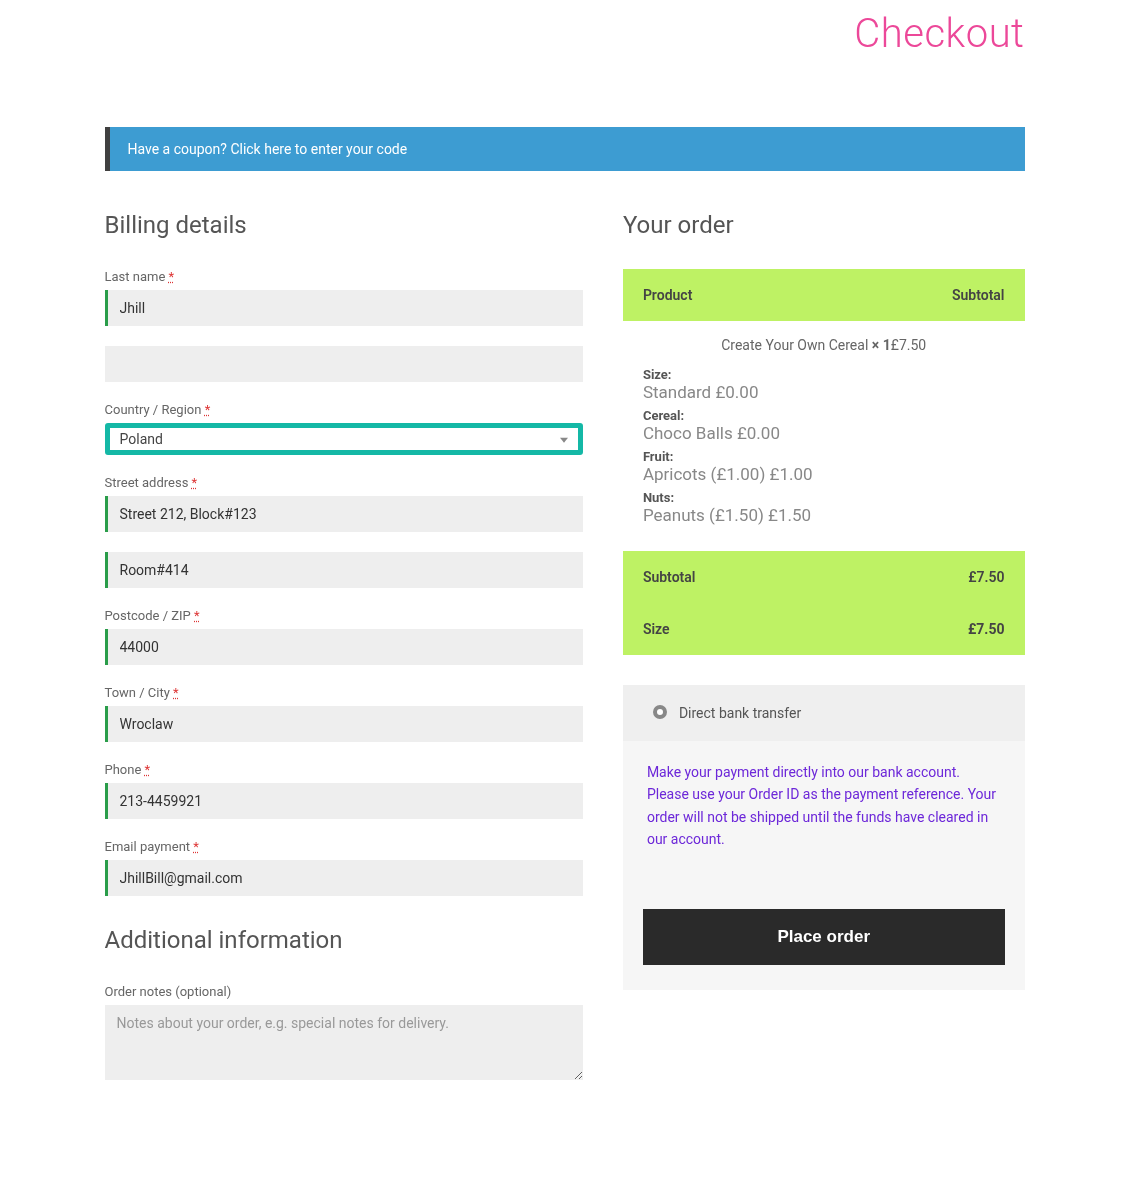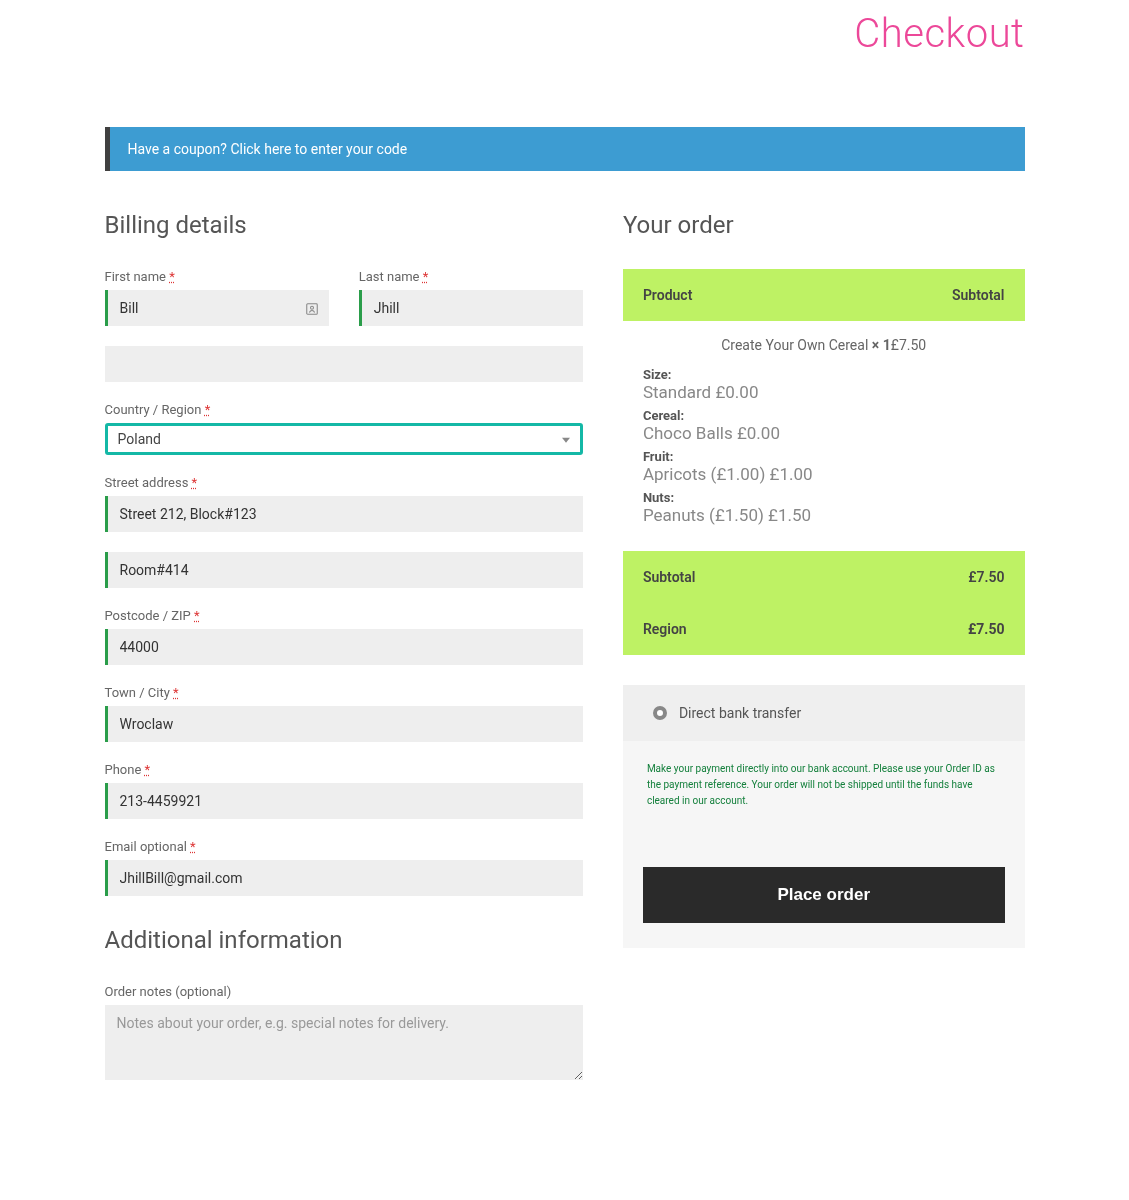--- a/index.html
+++ b/index.html
@@ -76,21 +76,21 @@
     input.plain { border-left: none; }
     textarea {
       border-left: none;
       resize: vertical;
       min-height: 75px;
       color: #999;
     }
     textarea::placeholder { color: #999; }
     .select-wrap {
       position: relative;
-      border: 3px solid #14b8a6;
+      border: 5px solid #14b8a6;
       border-radius: 3px;
       background: #fff;
       height: 32px;
       display: flex;
       align-items: center;
       padding: 0 10px;
       font-size: 14px;
       color: #444;
     }
     .select-wrap::after {
@@ -143,37 +143,37 @@
     .order-foot-row { border-top: 0; }
     .order-foot-row + .order-foot-row { }
     .payment-box {
       background: #f6f6f6;
       margin-top: 30px;
       padding: 0;
     }
     .payment-option {
       padding: 20px 24px 20px 30px;
       display: flex;
-      align-items: center;
+      align-items: flex-start;
       gap: 12px;
       background: #efefef;
       color: #555;
       font-size: 14px;
     }
     .radio-dot {
       width: 14px; height: 14px;
       border-radius: 50%;
       border: 4px solid #888;
       background: #fff;
       flex-shrink: 0;
     }
     .payment-desc {
       padding: 20px 24px 28px 24px;
-      color: #15803d;
-      font-size: 10px;
+      color: #6d28d9;
+      font-size: 14px;
       line-height: 1.6;
     }
     .place-order-btn {
       display: block;
       width: calc(100% - 40px);
       margin: 30px 20px 20px 20px;
       background: #2a2a2a;
       color: #fff;
       border: none;
       padding: 18px;
@@ -192,33 +192,20 @@
   <div class="coupon-banner">
     <span>Have a coupon? </span><a href="#">Click here to enter your code</a>
   </div>
 
   <div class="columns">
     <div class="col-left">
       <h2 class="section-title">Billing details</h2>
 
       <div class="form-row">
         <div class="form-group">
-          <label><span>First name</span> <span class="req">*</span></label>
-          <div class="input-icon">
-            <input type="text" class="validated" value="Bill" style="">
-            <span class="icon">
-              <svg viewBox="0 0 16 16" fill="none" stroke="currentColor" stroke-width="1.2">
-                  <rect x="2" y="2" width="12" height="12" rx="1"></rect>
-                  <circle cx="8" cy="6.5" r="1.7"></circle>
-                  <path d="M5 12c.6-1.6 1.8-2.4 3-2.4s2.4.8 3 2.4"></path>
-                </svg>
-            </span>
-          </div>
-        </div>
-        <div class="form-group">
           <label><span>Last name</span> <span class="req">*</span></label>
           <input type="text" class="validated" value="Jhill" style="">
         </div>
       </div>
 
       <div class="form-row">
         <div class="form-group full">
           <input type="text" class="plain" value="" style="">
         </div>
       </div>
@@ -260,21 +247,21 @@
 
       <div class="form-row">
         <div class="form-group full">
           <label><span>Phone</span> <span class="req">*</span></label>
           <input type="tel" class="validated" value="213-4459921" style="">
         </div>
       </div>
 
       <div class="form-row">
         <div class="form-group full">
-          <label><span>Email optional</span> <span class="req">*</span></label>
+          <label><span>Email payment</span> <span class="req">*</span></label>
           <input type="email" class="validated" value="JhillBill@gmail.com" style="">
         </div>
       </div>
 
       <h2 class="section-title" style="margin-top:30px">Additional information</h2>
       <div class="form-row">
         <div class="form-group full">
           <label>Order notes (optional)</label>
           <textarea placeholder="Notes about your order, e.g. special notes for delivery." style=""></textarea>
         </div>
@@ -308,21 +295,21 @@
 
           <div class="order-attr-label">Nuts:</div>
           <div class="order-attr-val">Peanuts (£1.50) £1.50</div>
         </div>
         <div class="order-foot">
           <div class="order-foot-row">
             <span>Subtotal</span>
             <span>£7.50</span>
           </div>
           <div class="order-foot-row">
-            <span>Region</span>
+            <span>Size</span>
             <span style="font-weight:700">£7.50</span>
           </div>
         </div>
       </div>
 
       <div class="payment-box payment-wrap">
         <div class="payment-option">
           <span class="radio-dot"></span>
           <span>Direct bank transfer</span>
         </div>

